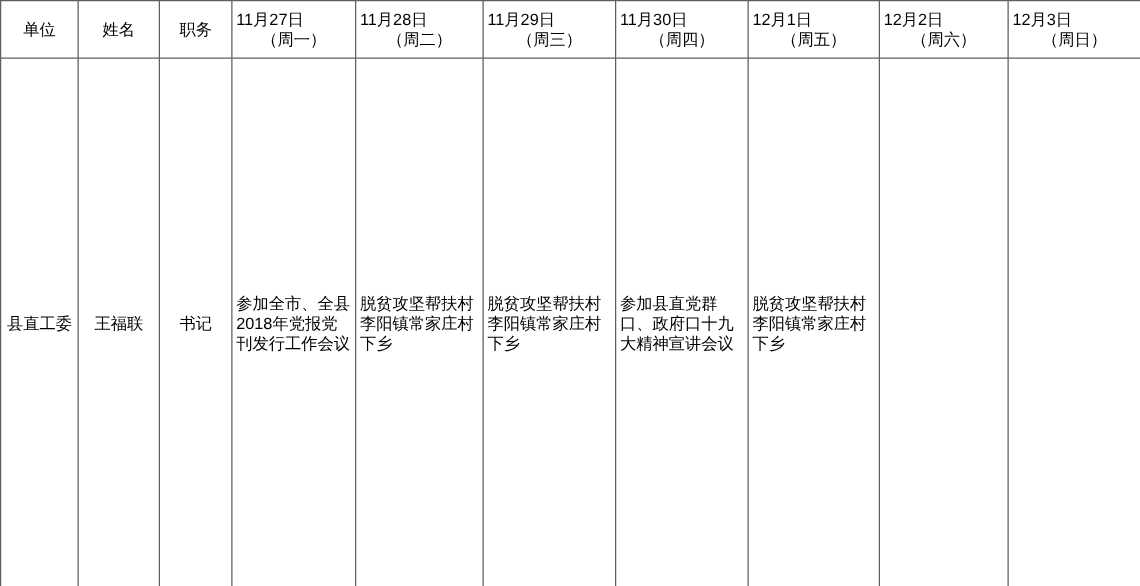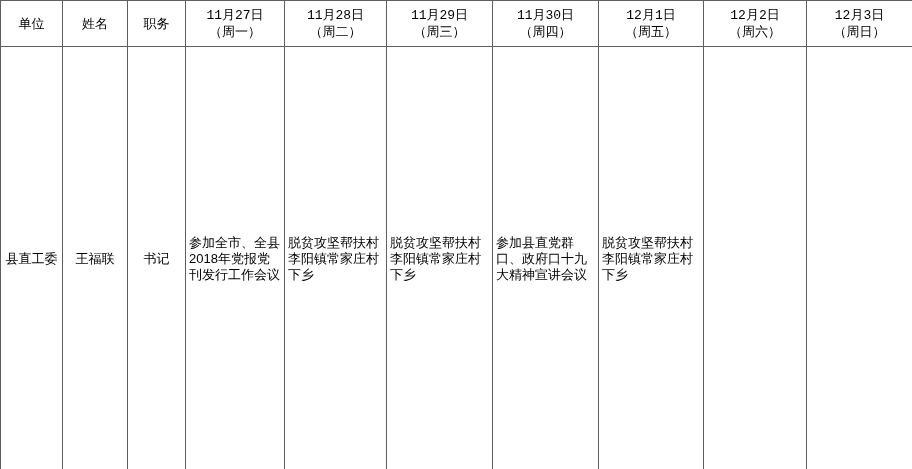--- a/index.html
+++ b/index.html
@@ -26,22 +26,21 @@
     word-break: break-all;
     font-weight: normal;
   }
   .header-row th {
     height: 43px;
     text-align: center;
     vertical-align: middle;
   }
   .header-date {
     display: block;
-    text-align: center;
-    font-family: Liberation Mono, monospace;
+    text-align: left;
   }
   .header-weekday {
     display: block;
   }
   .body-row td {
     height: 422px;
     vertical-align: middle;
   }
   .cell-center {
     text-align: center;

